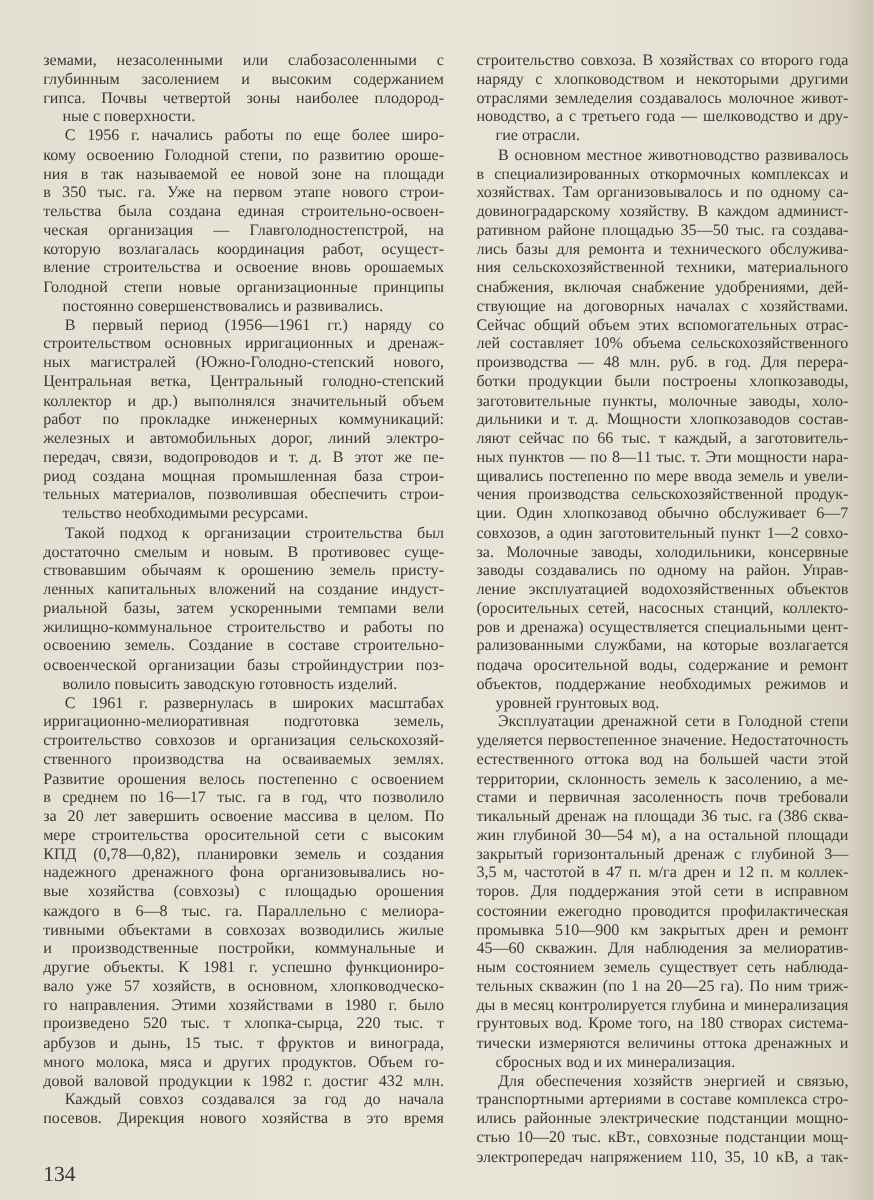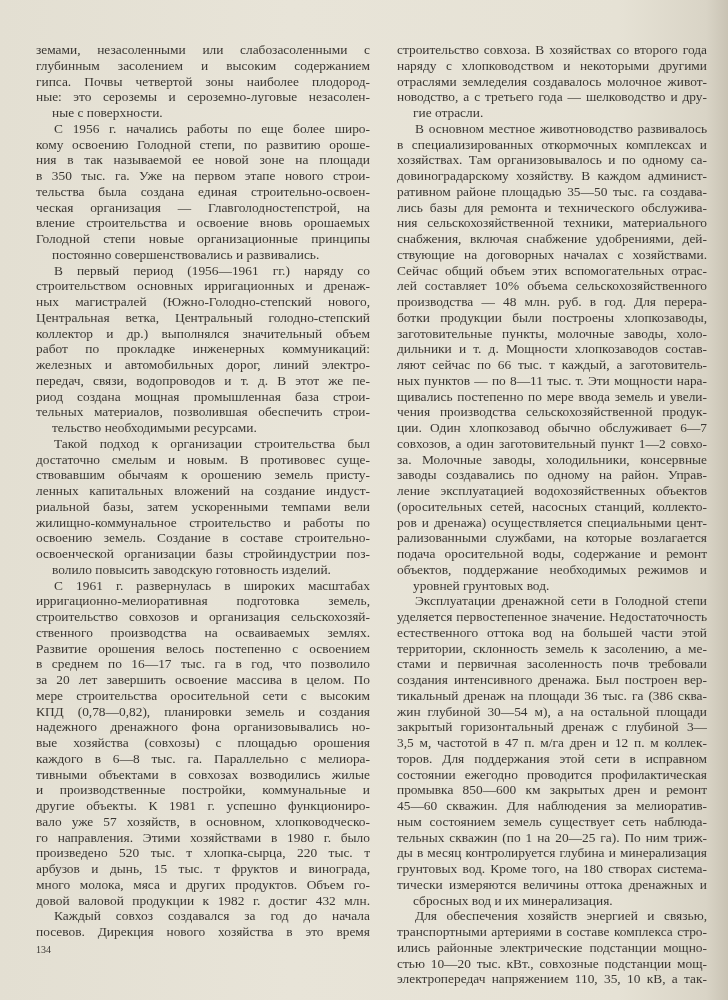--- a/index.html
+++ b/index.html
@@ -19,43 +19,43 @@
     font-size: 13.4px; line-height: 15.75px;
     text-align: justify;
     hyphens: manual;
   }
   .col.left { left: 36px; width: 334px; top: 42px; }
   .col.right { left: 397px; width: 310px; top: 42px; }
   .col p { margin: 0; text-indent: 0; }
   .line { display: block; text-align: justify; text-align-last: justify; white-space: nowrap; }
   .line.last { text-align-last: left; margin-left: 16px; }
   .pageno {
-    position: absolute; left: 36px; top: 944px;
-    font-size: 10px;
+    position: absolute; left: 36px; top: 968px;
+    font-size: 18px;
   }
 </style>
 </head>
 <body>
 
 <div class="page">
   <div class="col left" id="col-left">
       <p>
         <span class="line">земами, незасоленными или слабозасоленными с</span>
         <span class="line">глубинным засолением и высоким содержанием</span>
         <span class="line">гипса. Почвы четвертой зоны наиболее плодород-</span>
-        <span class="line">ные: это сероземы и сероземно-луговые незасолен-</span>
         <span class="line last">ные с поверхности.</span>
       </p>
       <p>
         <span class="line" style="text-indent: 18px;">С 1956 г. начались работы по еще более широ-</span>
         <span class="line">кому освоению Голодной степи, по развитию ороше-</span>
         <span class="line">ния в так называемой ее новой зоне на площади</span>
         <span class="line">в 350 тыс. га. Уже на первом этапе нового строи-</span>
         <span class="line">тельства была создана единая строительно-освоен-</span>
         <span class="line">ческая организация — Главголодностепстрой, на</span>
+        <span class="line">которую возлагалась координация работ, осущест-</span>
         <span class="line">вление строительства и освоение вновь орошаемых</span>
         <span class="line">Голодной степи новые организационные принципы</span>
         <span class="line last">постоянно совершенствовались и развивались.</span>
       </p>
       <p>
         <span class="line" style="text-indent: 18px;">В первый период (1956—1961 гг.) наряду со</span>
         <span class="line">строительством основных ирригационных и дренаж-</span>
         <span class="line">ных магистралей (Южно-Голодно-степский нового,</span>
         <span class="line">Центральная ветка, Центральный голодно-степский</span>
         <span class="line">коллектор и др.) выполнялся значительный объем</span>
@@ -144,28 +144,27 @@
         <span class="line">подача оросительной воды, содержание и ремонт</span>
         <span class="line">объектов, поддержание необходимых режимов и</span>
         <span class="line last">уровней грунтовых вод.</span>
       </p>
       <p>
         <span class="line" style="text-indent: 18px;">Эксплуатации дренажной сети в Голодной степи</span>
         <span class="line">уделяется первостепенное значение. Недостаточность</span>
         <span class="line">естественного оттока вод на большей части этой</span>
         <span class="line">территории, склонность земель к засолению, а ме-</span>
         <span class="line">стами и первичная засоленность почв требовали</span>
-        <span class="line">создания интенсивного дренажа. Был построен вер-</span>
         <span class="line">тикальный дренаж на площади 36 тыс. га (386 сква-</span>
         <span class="line">жин глубиной 30—54 м), а на остальной площади</span>
         <span class="line">закрытый горизонтальный дренаж с глубиной 3—</span>
         <span class="line">3,5 м, частотой в 47 п. м/га дрен и 12 п. м коллек-</span>
         <span class="line">торов. Для поддержания этой сети в исправном</span>
         <span class="line">состоянии ежегодно проводится профилактическая</span>
-        <span class="line">промывка 850—600 км закрытых дрен и ремонт</span>
+        <span class="line">промывка 510—900 км закрытых дрен и ремонт</span>
         <span class="line">45—60 скважин. Для наблюдения за мелиоратив-</span>
         <span class="line">ным состоянием земель существует сеть наблюда-</span>
         <span class="line">тельных скважин (по 1 на 20—25 га). По ним триж-</span>
         <span class="line">ды в месяц контролируется глубина и минерализация</span>
         <span class="line">грунтовых вод. Кроме того, на 180 створах система-</span>
         <span class="line">тически измеряются величины оттока дренажных и</span>
         <span class="line last">сбросных вод и их минерализация.</span>
       </p>
       <p>
         <span class="line" style="text-indent: 18px;">Для обеспечения хозяйств энергией и связью,</span>

